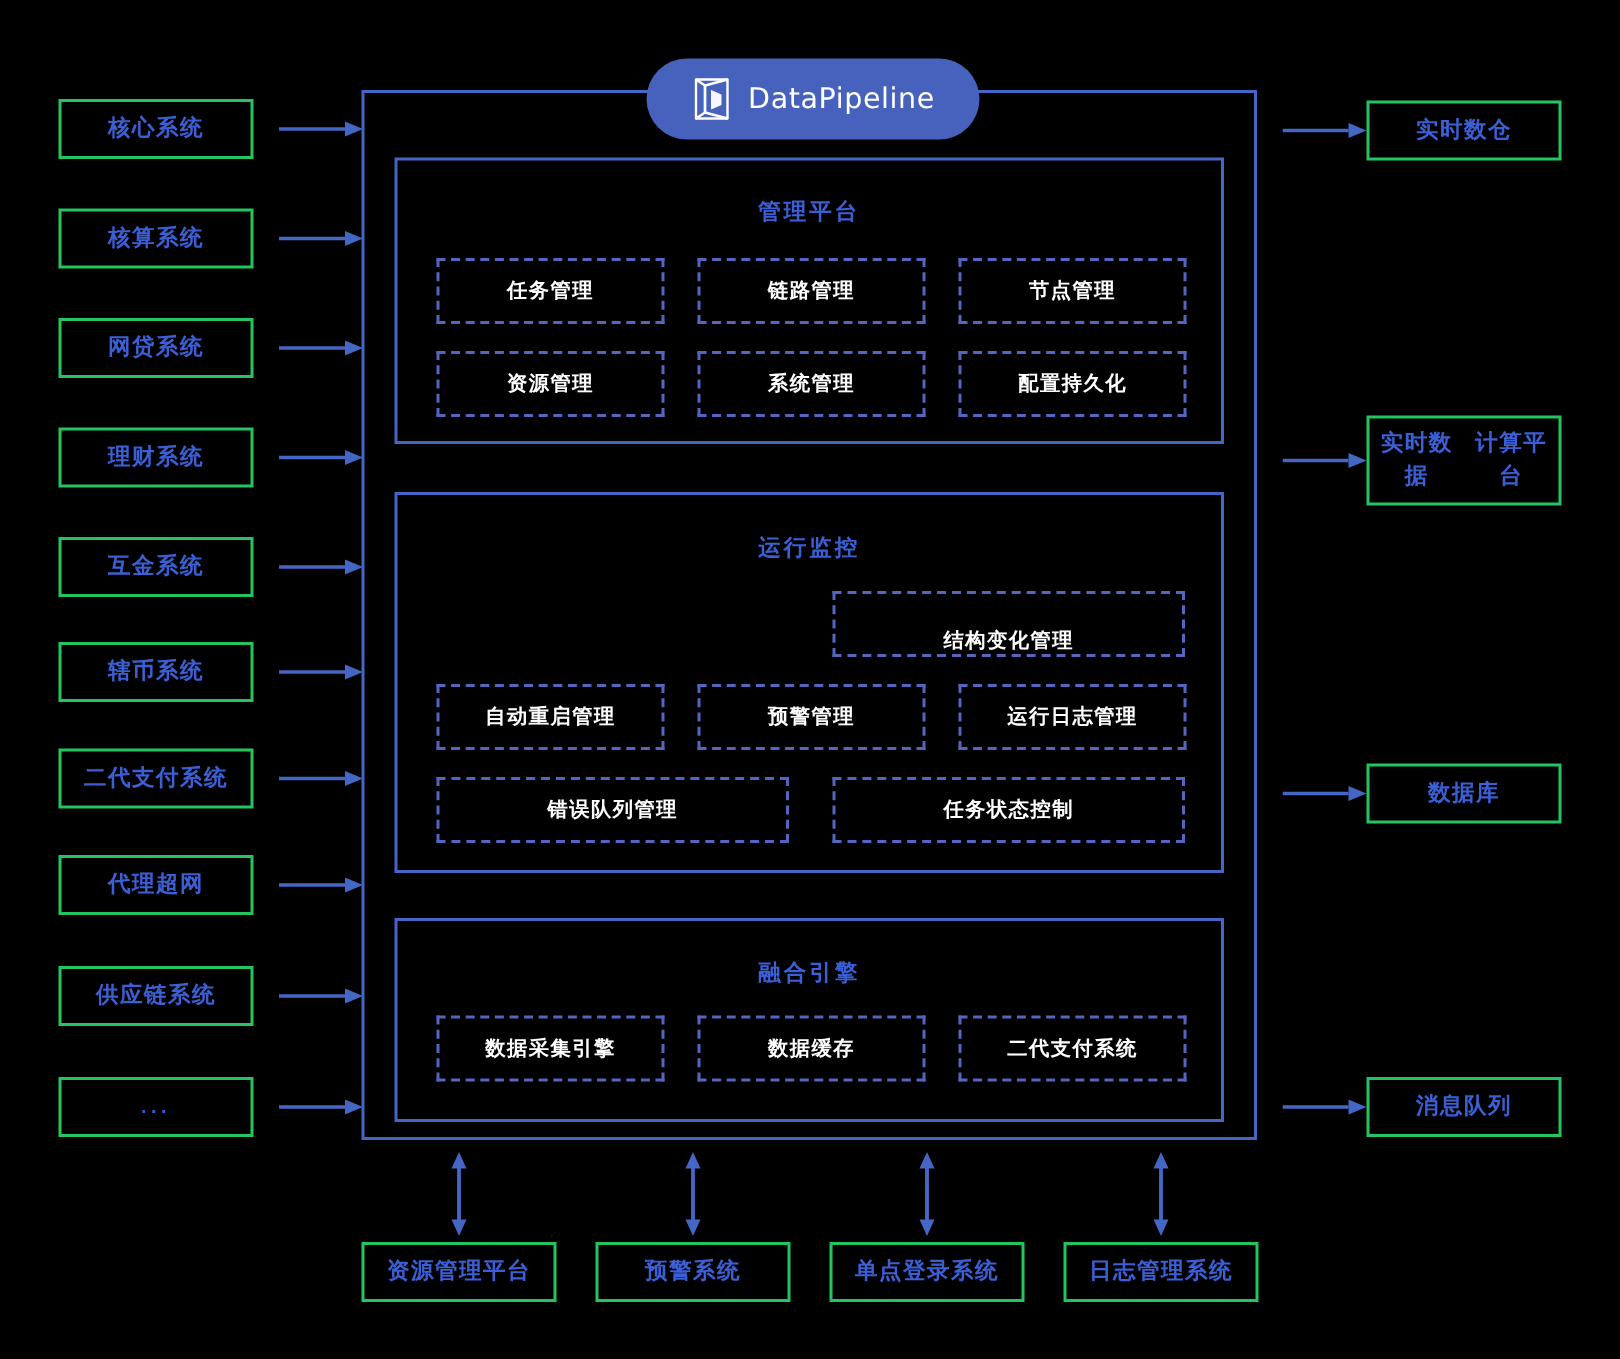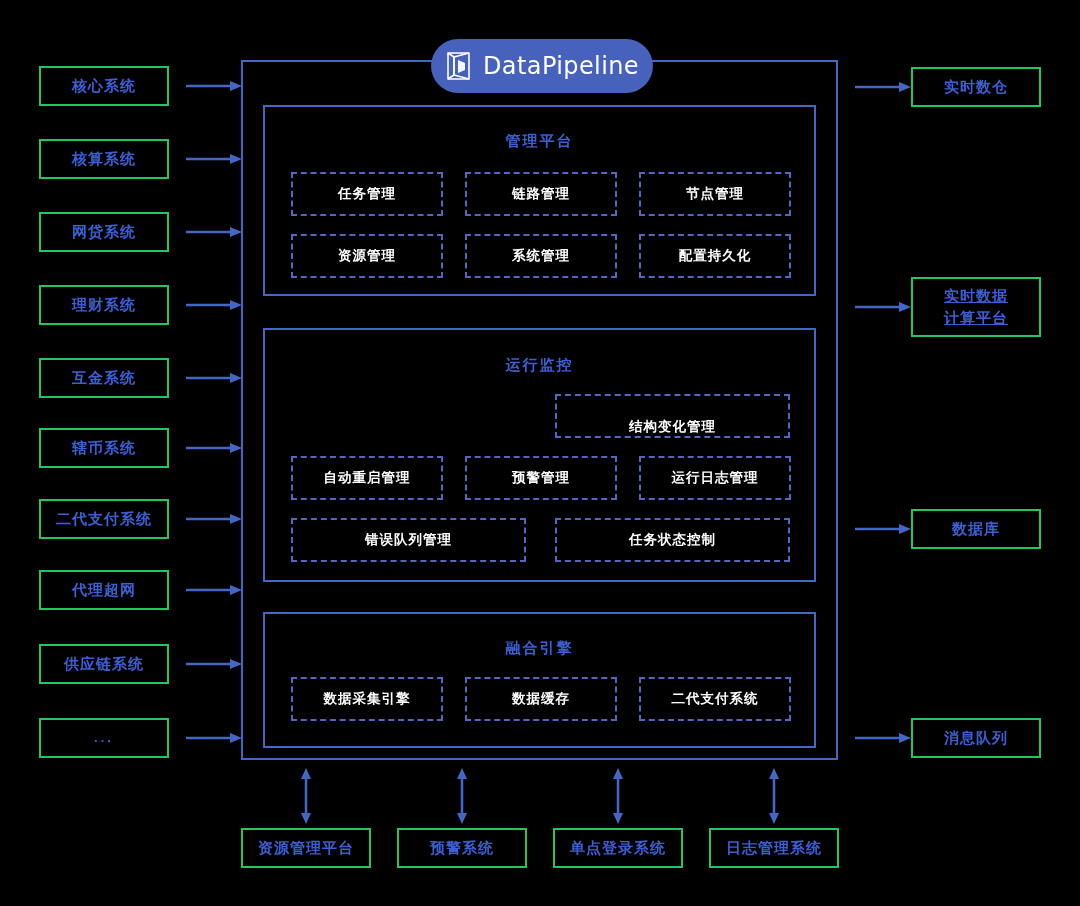--- a/index.html
+++ b/index.html
@@ -9,21 +9,21 @@
   }
   .stage{position:absolute;left:0;top:0;width:1080px;height:906px;}
 
   
   .sysbox{
     position:absolute;border:2px solid #22c55e;box-sizing:border-box;
     display:flex;align-items:center;justify-content:center;
     color:#3b5fd4;font-size:15px;font-weight:bold;letter-spacing:1px;
     line-height:1.45;text-align:center;
   }
-  .sysbox.two-line{flex-direction:column;text-decoration:underline;}
+  .sysbox.two-line{flex-direction:row;}
 
   
   .outer-frame{
     position:absolute;left:241px;top:60px;width:597px;height:700px;
     border:2px solid #4466c4;box-sizing:border-box;
   }
 
   
   .section{
     position:absolute;border:2px solid #4466c4;box-sizing:border-box;
@@ -42,21 +42,21 @@
   }
 
   
   .logo-pill{
     position:absolute;left:431px;top:39px;width:222px;height:54px;
     background:#4662bd;border-radius:27px;
     display:flex;align-items:center;justify-content:center;gap:10px;
     z-index:5;
   }
   .logo-text{
-    color:#ffffff;font-size:24px;letter-spacing:.4px;
+    color:#ffffff;font-size:19px;letter-spacing:.4px;
     font-family:"DejaVu Sans",sans-serif;
   }
   .logo-mark{width:28px;height:34px;display:block;}
 
   
   .arrow-h{position:absolute;height:12px;display:block;}
   .arrow-v{position:absolute;width:14px;display:block;}
 </style>
 </head>
 <body>

